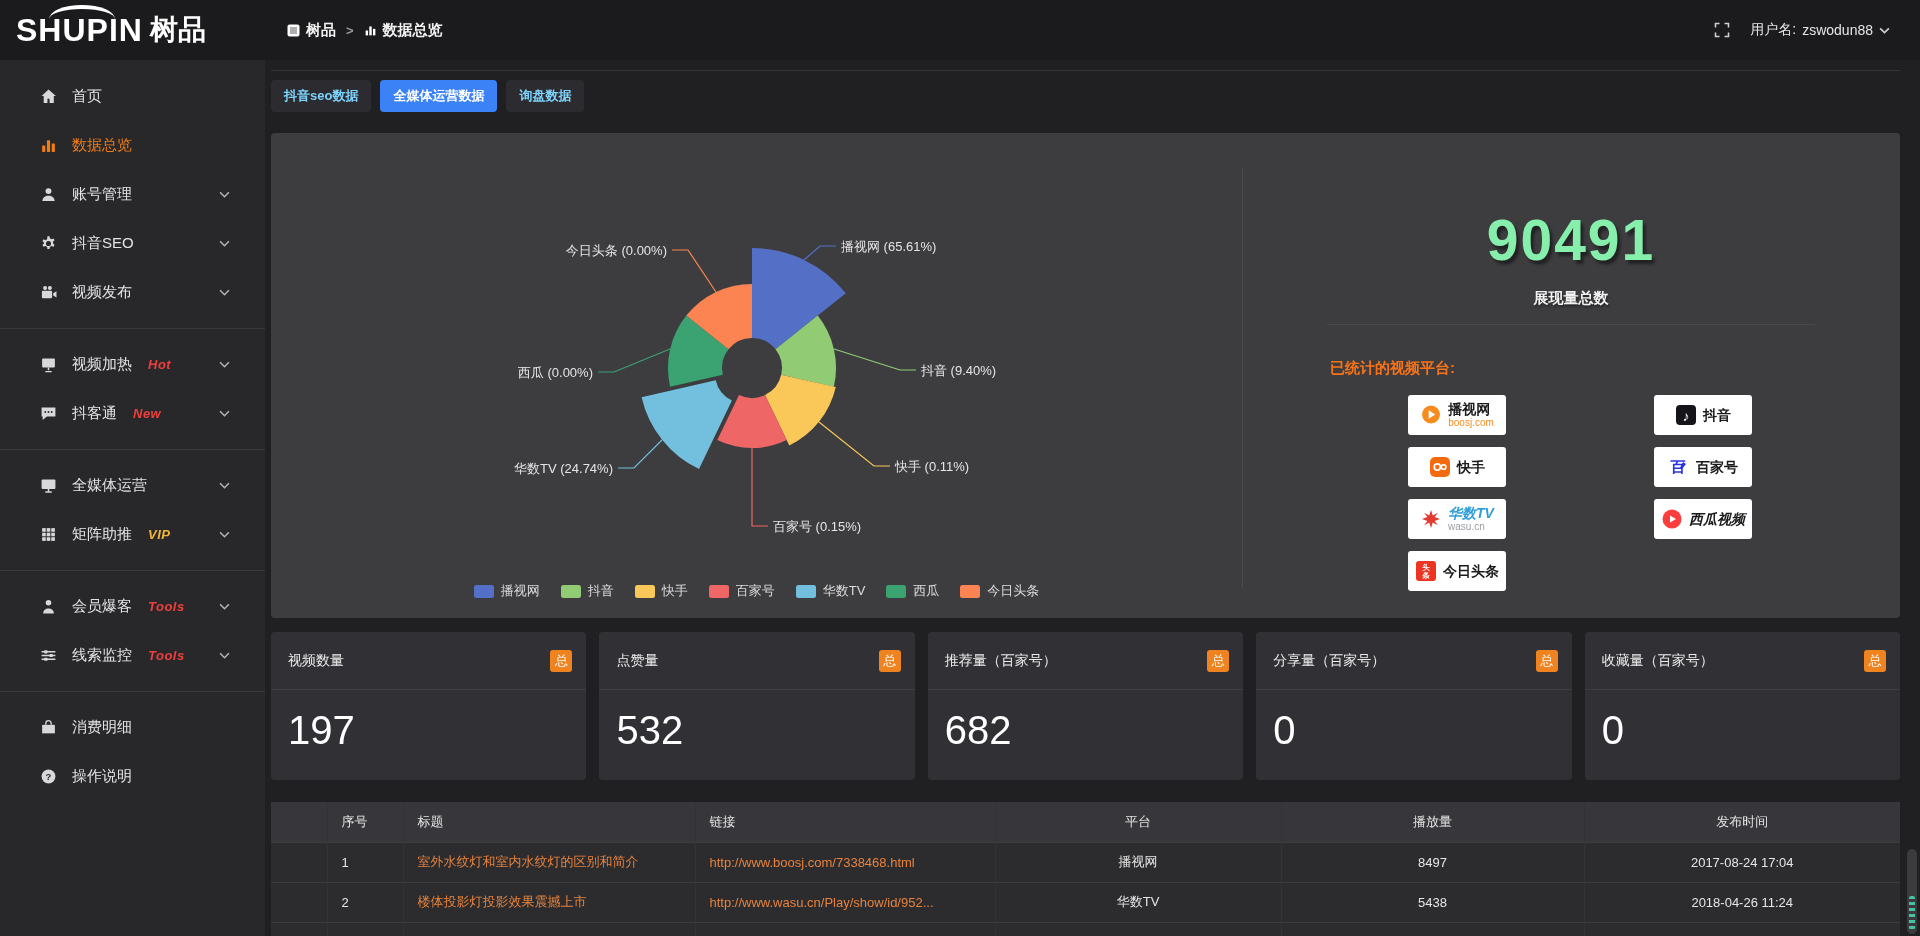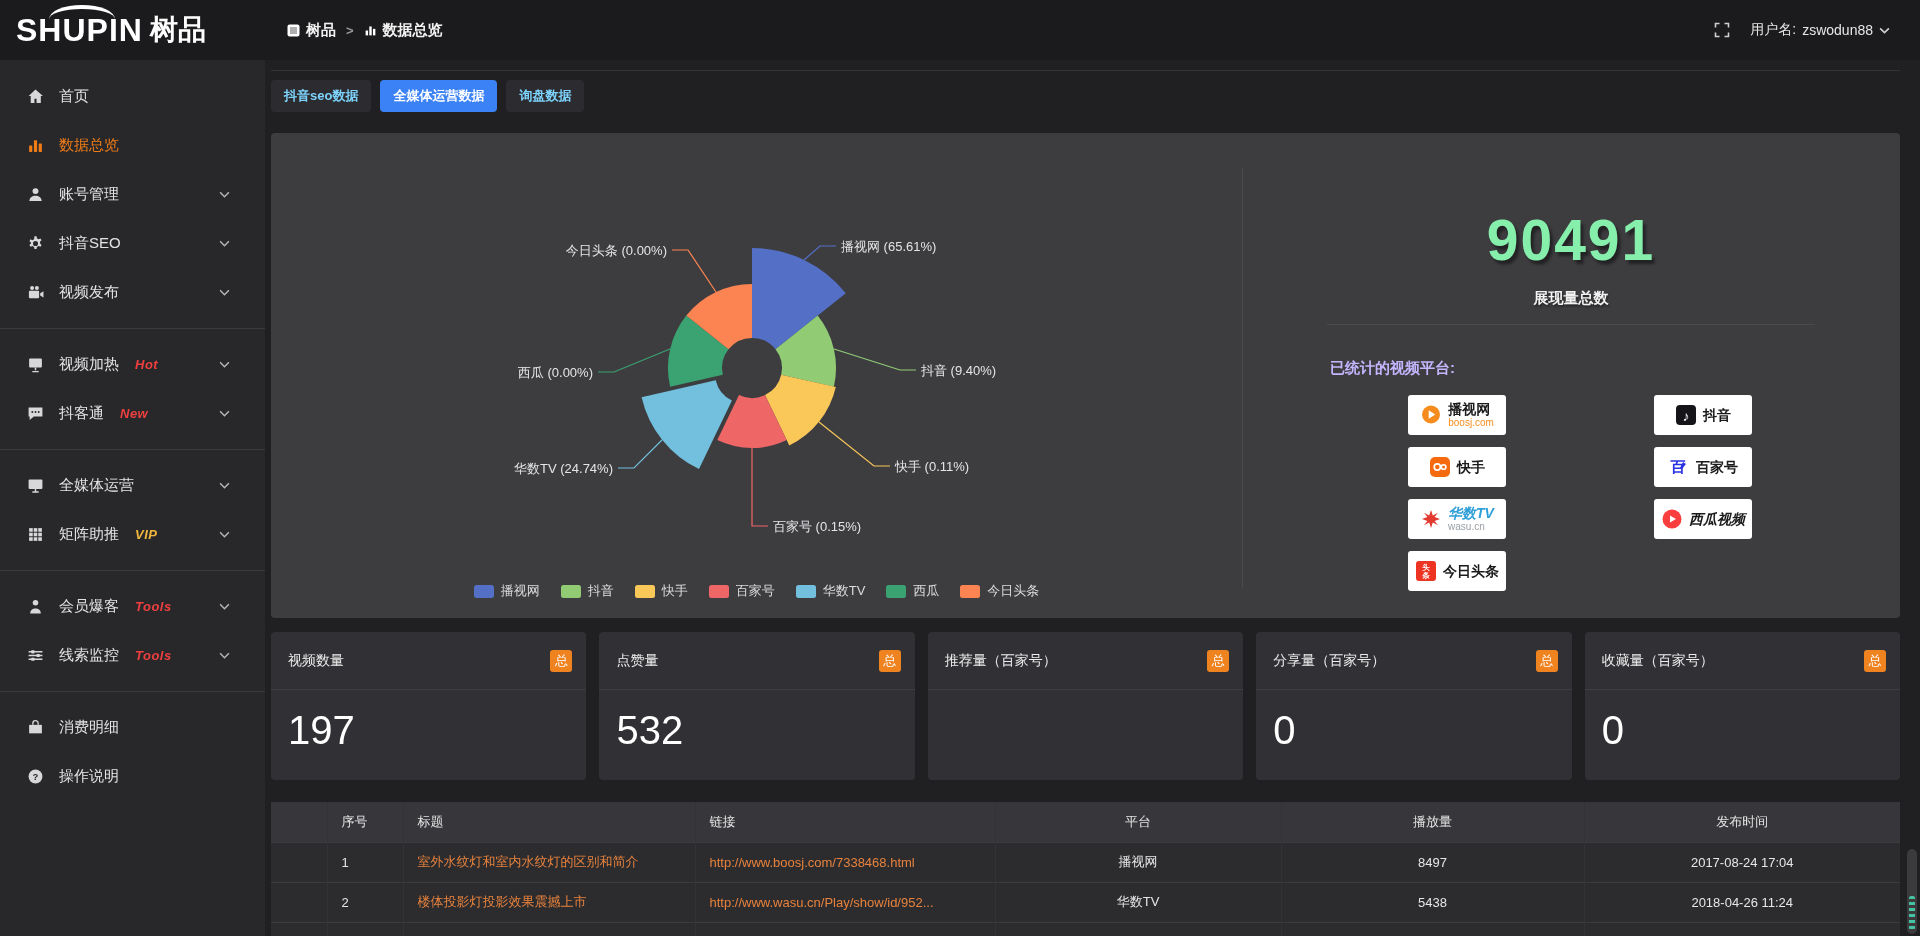--- a/index.html
+++ b/index.html
@@ -16,22 +16,22 @@
   .logo-cn{font-size:28px;font-weight:800;color:#fff;line-height:1;}
   .breadcrumb{display:flex;align-items:center;gap:7px;font-size:15px;font-weight:600;color:#f2f2f2;margin-left:22px;}
   .crumb{display:flex;align-items:center;gap:6px;cursor:pointer;}
   .crumb-sep{color:#9a9a9a;font-size:13px;margin:0 3px;}
   .topbar-right{margin-left:auto;display:flex;align-items:center;gap:20px;padding-right:30px;font-size:14px;}
   .user-box{display:flex;align-items:center;gap:6px;cursor:pointer;}
   .icon-btn{cursor:pointer;display:flex;align-items:center;}
   
   .sidebar{position:absolute;top:60px;left:0;width:265px;height:876px;background:#28282b;
            box-sizing:border-box;padding-top:12px;}
-  .side-item{height:49px;display:flex;align-items:center;padding-left:27px;position:relative;
-             color:#e3e3e4;font-size:15px;cursor:pointer;}
+  .side-item{height:49px;display:flex;align-items:center;padding-left:12px;position:relative;
+             color:#e3e3e4;font-size:15px;cursor:pointer;margin-left:28px;}
   .side-item .s-icon{width:18px;height:18px;margin-right:14px;color:#d8d8da;display:flex;align-items:center;}
   .side-item.active, .side-item.active .s-icon{color:#f07c16;}
   .side-badge{font-style:italic;font-weight:700;font-size:13px;margin-left:16px;letter-spacing:.5px;}
   .chev{position:absolute;right:35px;color:#b5b5b8;display:flex;}
   .side-divider{height:1px;background:#3a3a3e;margin:11px 0;}
   
   .main{position:absolute;left:265px;top:60px;width:1655px;height:876px;box-sizing:border-box;
         padding:0 20px 0 6px;overflow:hidden;}
   .top-divider{height:1px;background:#343438;margin-top:10px;}
   .tabs{display:flex;gap:9px;margin-top:9px;}
@@ -44,21 +44,21 @@
   .legend{position:absolute;left:0;right:0;bottom:18px;display:flex;justify-content:center;gap:21px;}
   .legend-item{display:flex;align-items:center;gap:7px;font-size:13px;color:#dcdcde;cursor:pointer;}
   .legend-sw{width:20px;height:13px;border-radius:2.5px;display:inline-block;}
   .panel-right{flex:1;position:relative;}
   .panel-right::before{content:"";position:absolute;left:0;top:35px;bottom:30px;width:1px;background:#4b4b4f;}
   .big-number{margin-top:74px;text-align:center;font-size:57px;font-weight:800;color:#86efac;
               letter-spacing:2px;text-shadow:3px 4px 3px rgba(0,0,0,.45);}
   .big-label{text-align:center;font-size:15px;font-weight:700;margin-top:16px;color:#f2f2f2;
              text-shadow:1px 2px 2px rgba(0,0,0,.4);}
   .sum-divider{width:488px;height:1px;background:#4a4a4e;margin:16px auto 0;}
-  .platforms-label{margin:34px 0 0 88px;font-size:15px;font-weight:700;color:#c4b5fd;}
+  .platforms-label{margin:34px 0 0 88px;font-size:15px;font-weight:700;color:#f97316;}
   .platforms-grid{display:flex;margin-left:166px;gap:148px;margin-top:17px;}
   .platform-col{display:flex;flex-direction:column;gap:12px;}
   .chip{width:98px;height:40px;background:#fff;border-radius:3px;display:flex;align-items:center;
         justify-content:center;gap:6px;}
   .chip-txt{display:flex;flex-direction:column;align-items:flex-start;}
   .chip-name{font-size:14px;font-weight:800;color:#1a1a1a;line-height:1.05;}
   .chip-name.blue{color:#2f9fd8;font-style:italic;}
   .chip-name.italic{font-style:italic;}
   .chip-sub{font-size:10px;line-height:1;margin-top:2px;}
   
@@ -493,20 +493,21 @@
           <span class="card-label">点赞量</span>
           <span class="badge-total">总</span>
         </div>
         <div class="card-value">532</div>
       </div>
       <div class="card">
         <div class="card-head">
           <span class="card-label">推荐量（百家号）</span>
           <span class="badge-total">总</span>
         </div>
+        <div class="card-value">682</div>
       </div>
       <div class="card">
         <div class="card-head">
           <span class="card-label">分享量（百家号）</span>
           <span class="badge-total">总</span>
         </div>
         <div class="card-value">0</div>
       </div>
       <div class="card">
         <div class="card-head">

